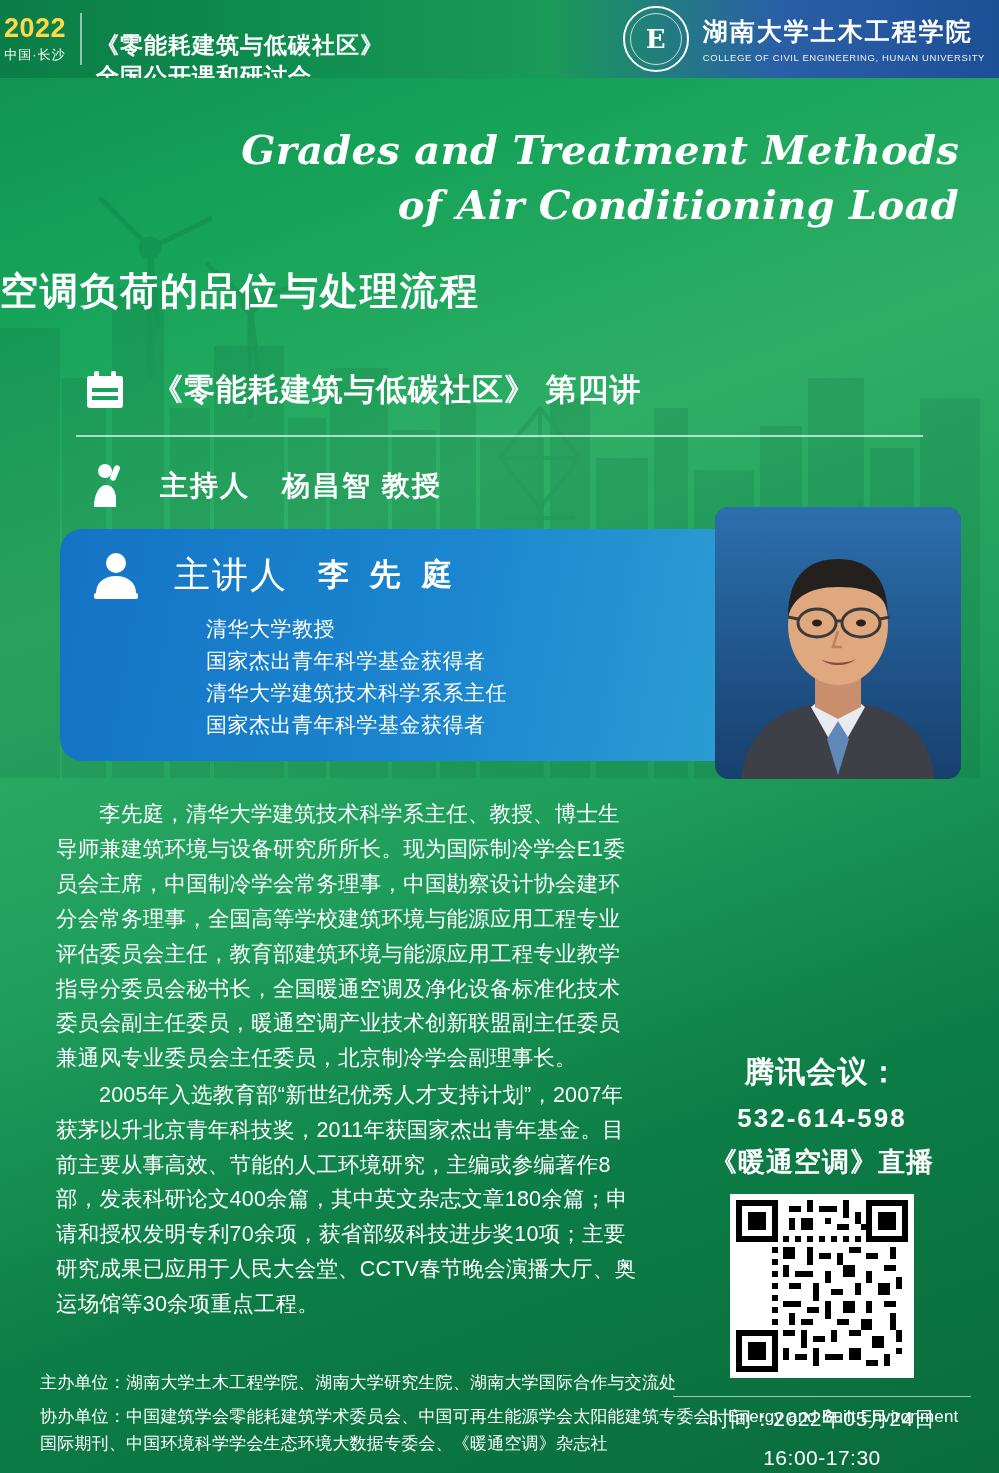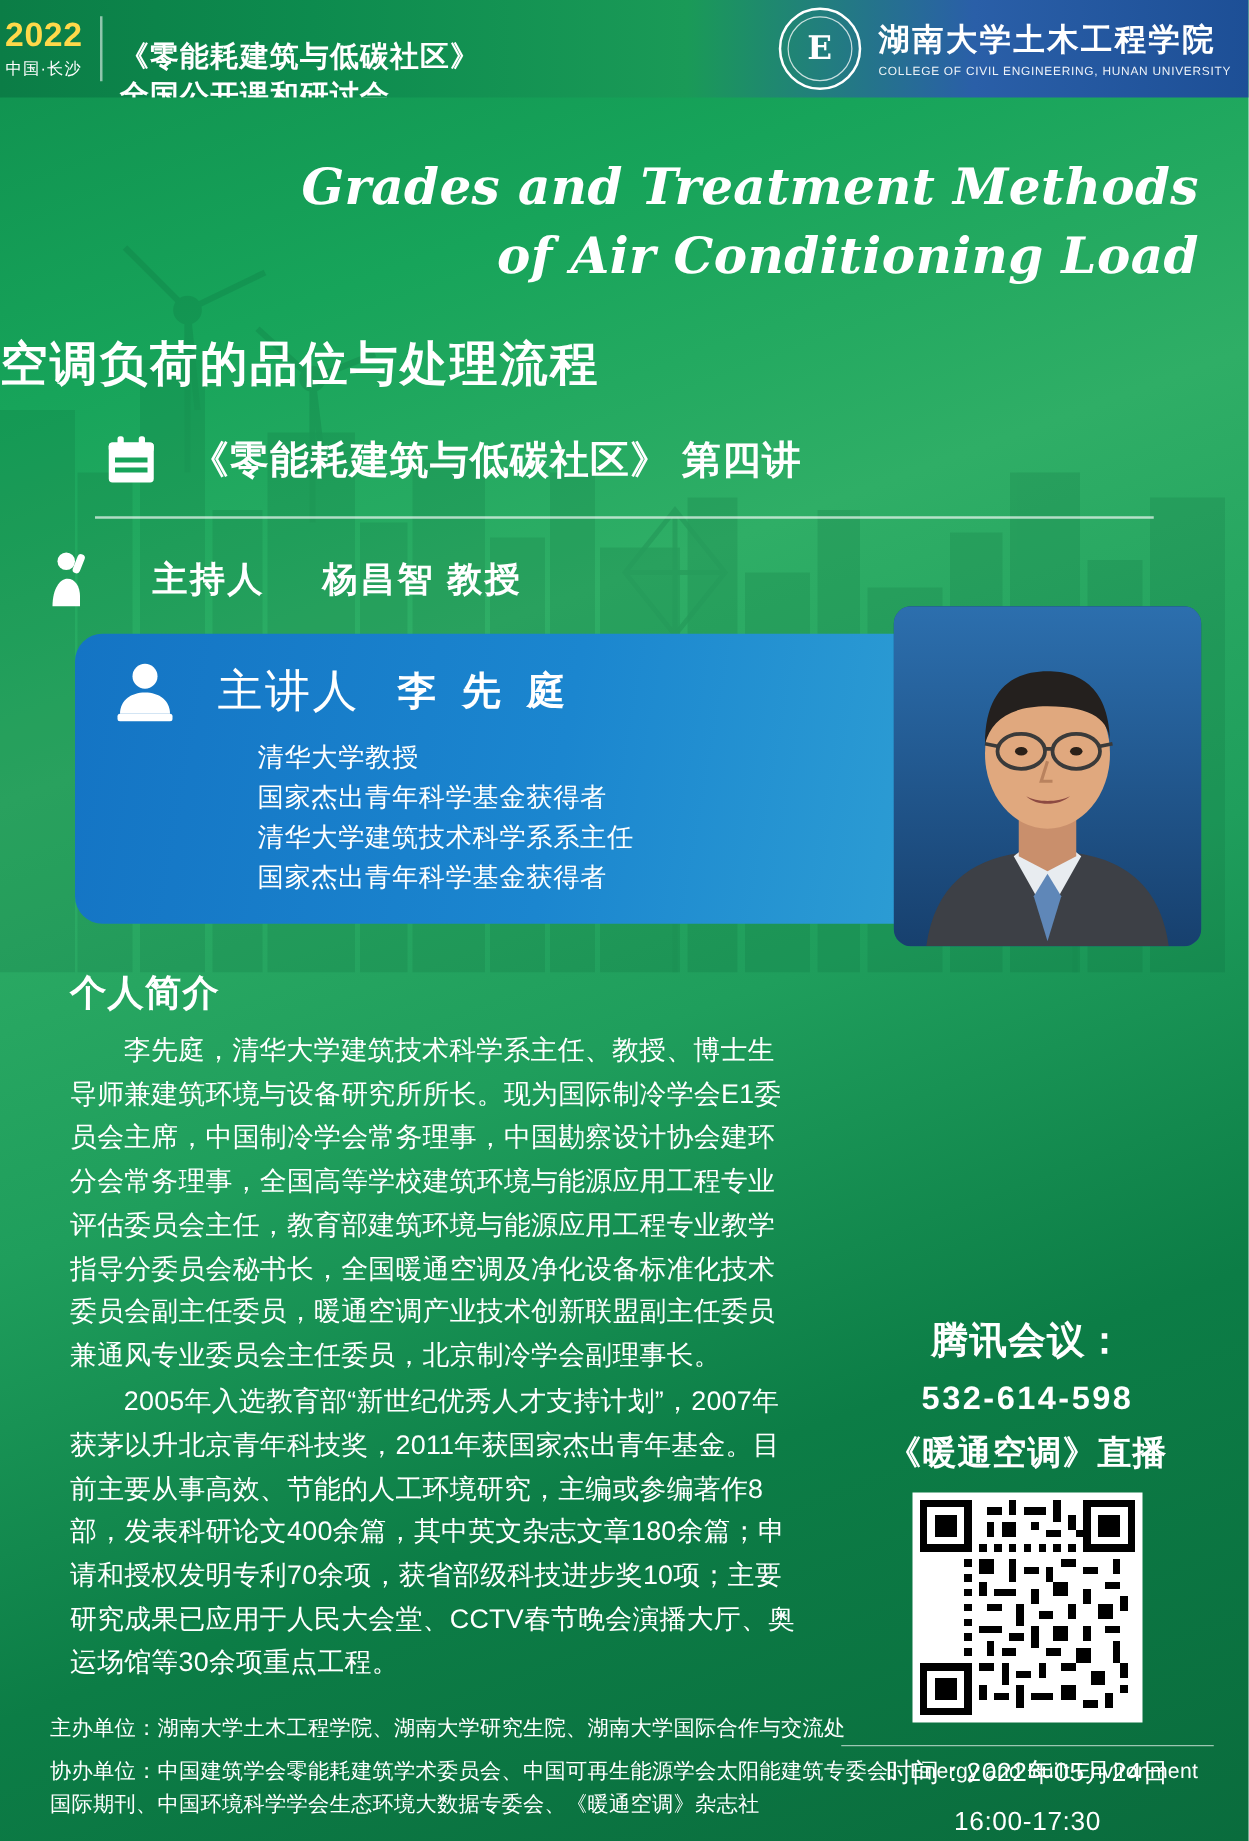--- a/index.html
+++ b/index.html
@@ -158,21 +158,21 @@
     padding-right: 40px;
     color: #ffffff;
     font-size: 38px;
     font-weight: bold;
     letter-spacing: 2px;
     position: relative;
     z-index: 3;
   }
   
   .series-row {
-    margin-top: 30px;
+    margin-top: 52px;
     padding-left: 84px;
     display: flex;
     align-items: center;
     gap: 26px;
     position: relative;
     z-index: 3;
   }
   .series-text {
     color: #ffffff;
     font-size: 31px;
@@ -182,24 +182,24 @@
   .rule {
     margin: 24px 76px 0 76px;
     height: 2px;
     background: rgba(255,255,255,0.65);
     position: relative;
     z-index: 3;
   }
   
   .host-row {
     margin-top: 26px;
-    padding-left: 36px;
+    padding-left: 88px;
     display: flex;
     align-items: center;
-    gap: 46px;
+    gap: 32px;
     position: relative;
     z-index: 3;
   }
   .host-text {
     color: #ffffff;
     font-size: 28px;
     font-weight: bold;
     letter-spacing: 2px;
   }
   
@@ -500,21 +500,20 @@
         <ellipse cx="146" cy="116" rx="5" ry="3.4" fill="#2b2119"></ellipse>
 
         <path d="M106 152 C114 160 132 160 141 152 C132 157 114 157 106 152 Z" fill="#8d4a42"></path>
 
         <path d="M123 124 L118 140 L127 140" fill="none" stroke="#b9825e" stroke-width="2.5"></path>
       </svg>
     </div>
   </div>
 
   <div class="bio">
-    <div class="bio-title">个人简介</div>
     <p>李先庭，清华大学建筑技术科学系主任、教授、博士生导师兼建筑环境与设备研究所所长。现为国际制冷学会E1委员会主席，中国制冷学会常务理事，中国勘察设计协会建环分会常务理事，全国高等学校建筑环境与能源应用工程专业评估委员会主任，教育部建筑环境与能源应用工程专业教学指导分委员会秘书长，全国暖通空调及净化设备标准化技术委员会副主任委员，暖通空调产业技术创新联盟副主任委员兼通风专业委员会主任委员，北京制冷学会副理事长。</p>
     <p>2005年入选教育部“新世纪优秀人才支持计划”，2007年获茅以升北京青年科技奖，2011年获国家杰出青年基金。目前主要从事高效、节能的人工环境研究，主编或参编著作8部，发表科研论文400余篇，其中英文杂志文章180余篇；申请和授权发明专利70余项，获省部级科技进步奖10项；主要研究成果已应用于人民大会堂、CCTV春节晚会演播大厅、奥运场馆等30余项重点工程。</p>
   </div>
 
   <div class="right-col">
     <div class="meet-label">腾讯会议：</div>
     <div class="meet-id">532-614-598</div>
     <div class="meet-live">《暖通空调》直播</div>
 
     <div class="qr">

